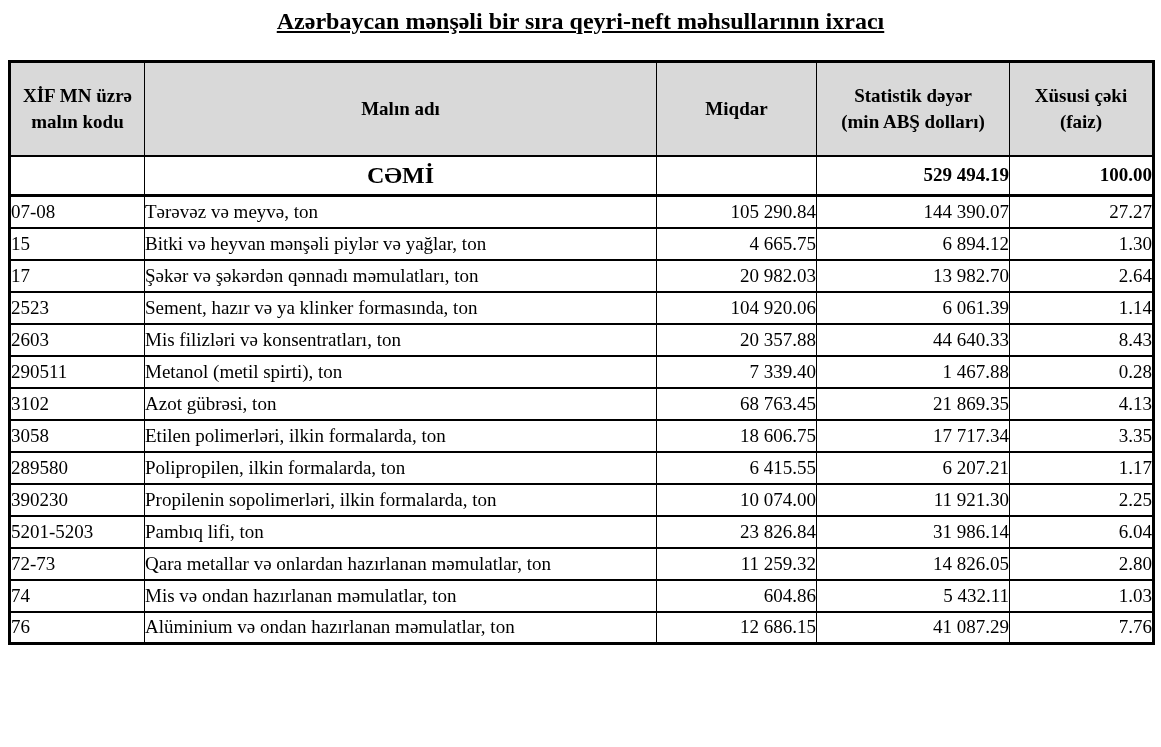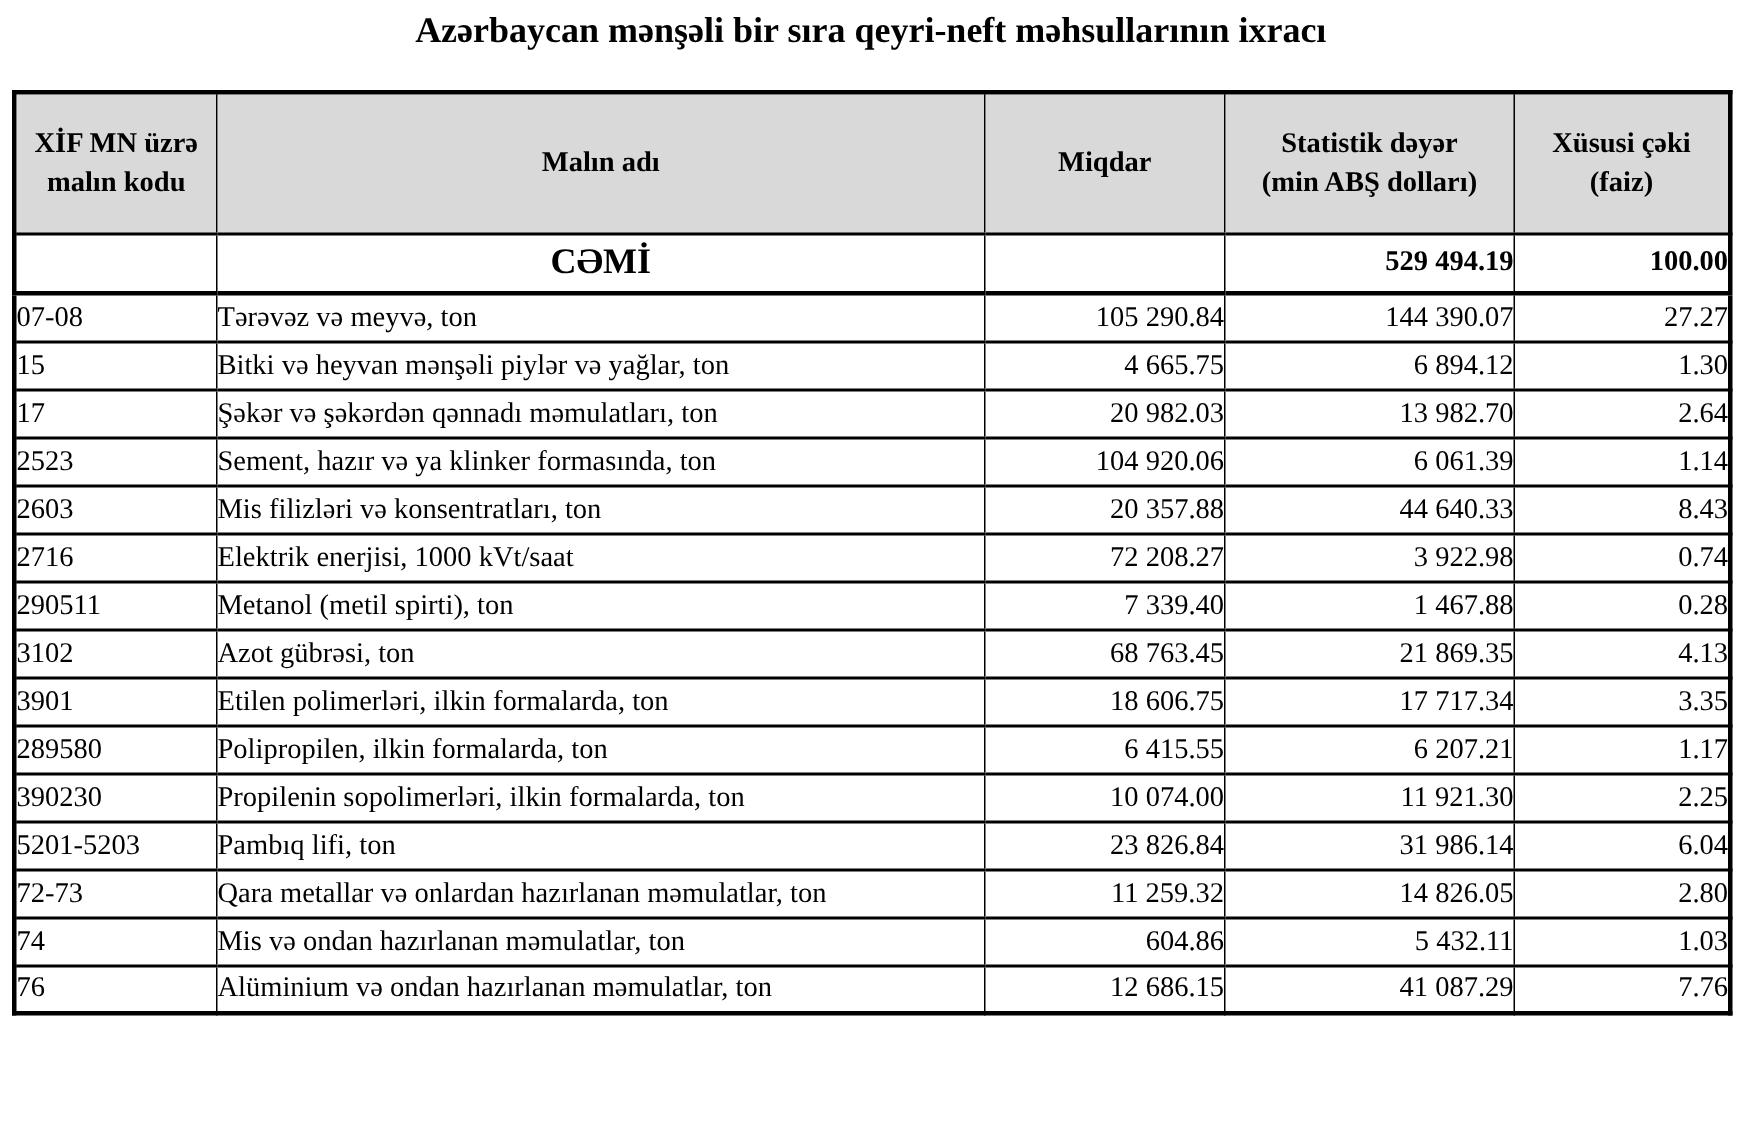--- a/index.html
+++ b/index.html
@@ -10,20 +10,21 @@
     background: #ffffff;
     color: #000;
     font-family: "Liberation Serif", "DejaVu Serif", serif;
   }
   .page-title {
     margin: 6px 0 0 0;
     text-align: center;
     font-size: 24px;
     font-weight: bold;
     line-height: 30px;
+    text-decoration: underline;
   }
   table.exports {
     border-collapse: collapse;
     table-layout: fixed;
     width: 1144px;
     margin: 24px 0 0 8px;
     border: 3px solid var(--border-color);
   }
   table.exports th,
   table.exports td {
@@ -120,46 +121,39 @@
   </tr>
 
   <tr class="data-row">
     <td class="code">2603</td>
     <td class="name">Mis filizləri və konsentratları, ton</td>
     <td class="num">20 357.88</td>
     <td class="num">44 640.33</td>
     <td class="num">8.43</td>
   </tr>
 
-  <tr class="data-row">
-    <td class="code">2716</td>
-    <td class="name">Elektrik enerjisi, 1000 kVt/saat</td>
-    <td class="num">72 208.27</td>
-    <td class="num">3 922.98</td>
-    <td class="num">0.74</td>
-  </tr>
 
   <tr class="data-row">
     <td class="code">290511</td>
     <td class="name">Metanol (metil spirti), ton</td>
     <td class="num">7 339.40</td>
     <td class="num">1 467.88</td>
     <td class="num">0.28</td>
   </tr>
 
   <tr class="data-row">
     <td class="code">3102</td>
     <td class="name">Azot gübrəsi, ton</td>
     <td class="num">68 763.45</td>
     <td class="num">21 869.35</td>
     <td class="num">4.13</td>
   </tr>
 
   <tr class="data-row">
-    <td class="code">3901</td>
+    <td class="code">3058</td>
     <td class="name">Etilen polimerləri, ilkin formalarda, ton</td>
     <td class="num">18 606.75</td>
     <td class="num">17 717.34</td>
     <td class="num">3.35</td>
   </tr>
 
   <tr class="data-row">
     <td class="code">289580</td>
     <td class="name">Polipropilen, ilkin formalarda, ton</td>
     <td class="num">6 415.55</td>

